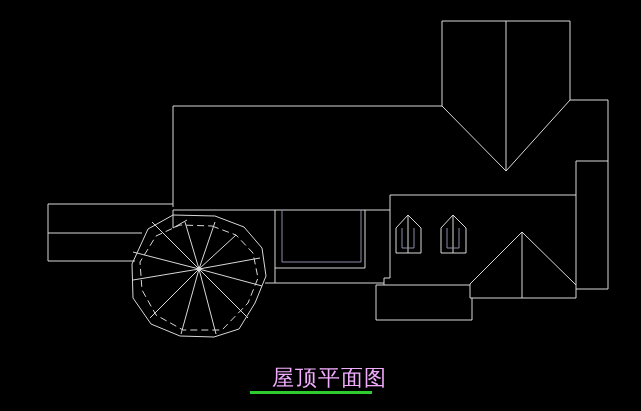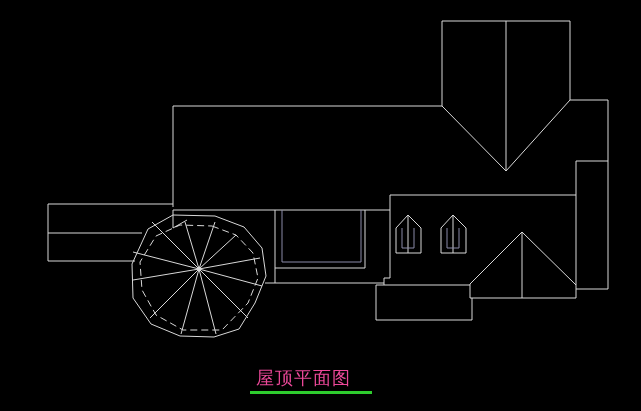--- a/index.html
+++ b/index.html
@@ -1,20 +1,20 @@
 <!DOCTYPE html>
 <html><head>
   <meta charset="utf-8">
   <style>
     html, body { margin: 0; padding: 0; background: #000000; }
     body { width: 641px; height: 411px; position: relative; overflow: hidden; font-family: "DejaVu Sans", sans-serif; }
     #canvas { position: absolute; left: 0; top: 0; }
     .title-text {
-      position: absolute; left: 256px; top: 367px;
-      color: #ec4899; font-size: 18px; letter-spacing: 1px;
+      position: absolute; left: 272px; top: 367px;
+      color: #f0abfc; font-size: 22px; letter-spacing: 1px;
       font-family: "DejaVu Sans", sans-serif;
       line-height: 22px;
     }
     .title-underline {
       position: absolute; left: 250px; top: 391px; width: 122px; height: 3px;
     }
   </style>
 </head>
 <body>
 

